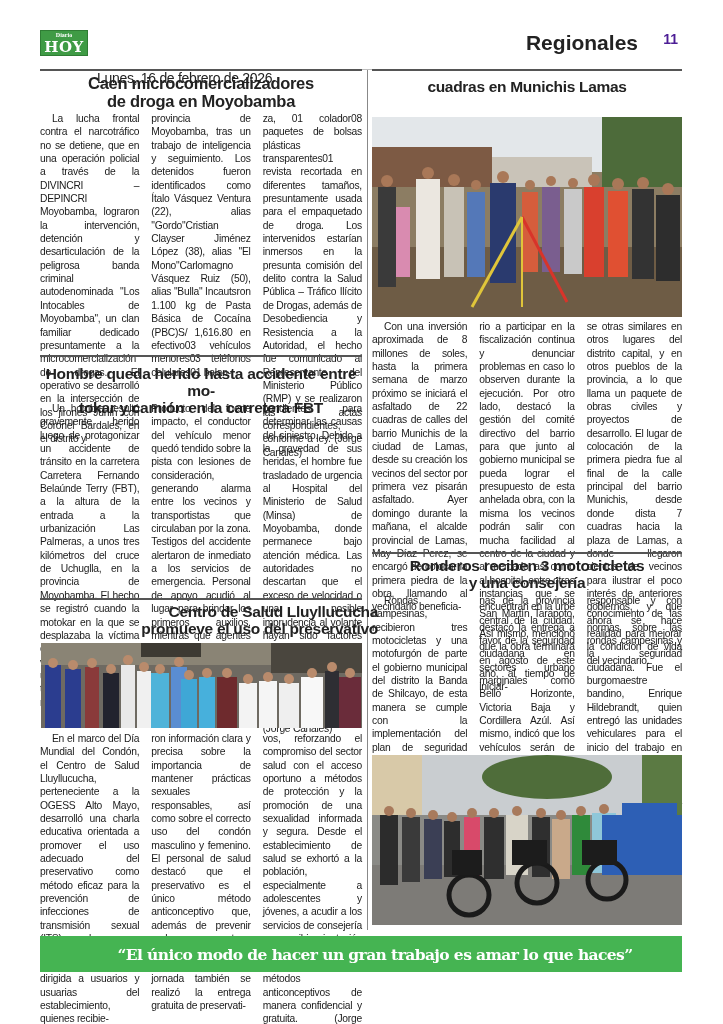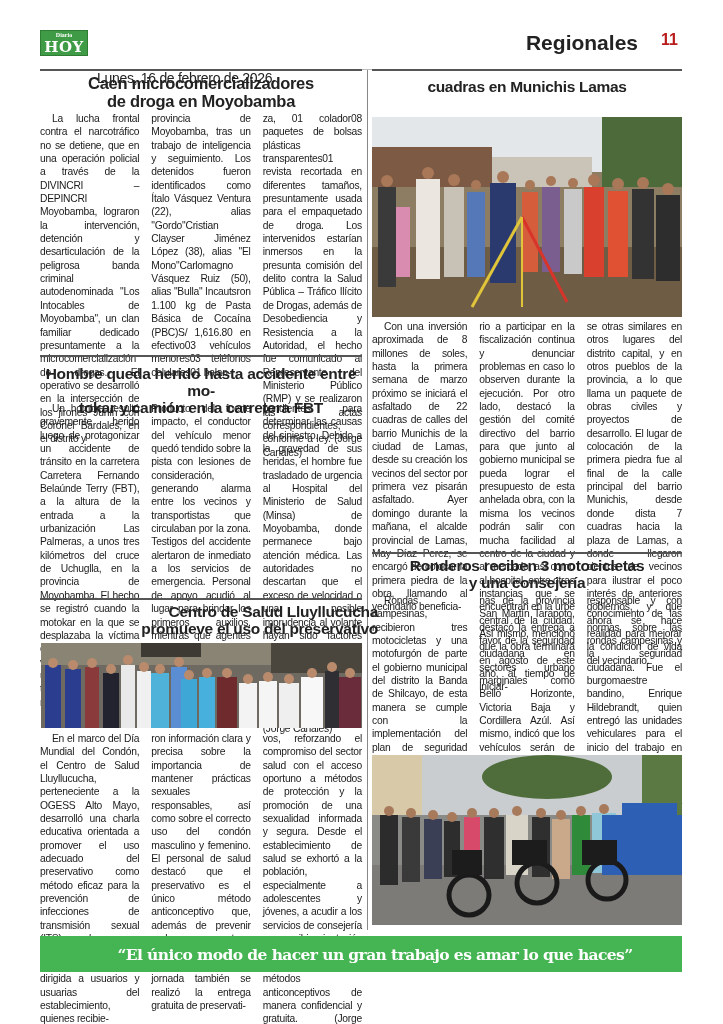--- a/index.html
+++ b/index.html
@@ -5,21 +5,21 @@
   * { box-sizing: border-box; margin: 0; padding: 0; }
   html, body { width: 723px; height: 1024px; background: #ffffff; overflow: hidden; }
   body { position: relative; font-family: "Liberation Sans", sans-serif; color: #1a1a1a; }
 
   .header { position: absolute; left: 40px; top: 28px; width: 642px; height: 40px; padding-left: 48px; }
   .logo { position: absolute; left: 0; top: 2px; width: 48px; height: 26px; background: #3f9b45; border: 1px solid #2f7d34; }
   .logo .diario { position: absolute; left: 0; width: 100%; top: 1px; text-align: center; font-family: "Liberation Serif", serif; font-weight: bold; font-size: 6px; color: #fff; }
   .logo .hoy { position: absolute; left: 0; width: 100%; top: 7px; text-align: center; font-family: "DejaVu Serif", serif; font-weight: bold; font-size: 15px; color: #fff; letter-spacing: 0.5px; }
   .date { position: absolute; left: 57px; top: 4px; font-size: 14px; color: #222; letter-spacing: -0.3px; margin-top: 38px; }
   .section { position: absolute; right: 44px; top: 3px; font-size: 21px; font-weight: bold; color: #222; }
-  .pagenum { position: absolute; right: 4px; top: 3px; font-size: 16px; font-weight: bold; color: #b91c1c; }
+  .pagenum { position: absolute; right: 4px; top: 3px; font-size: 14px; font-weight: bold; color: #4c1d95; }
   .header-rule { position: absolute; left: 40px; top: 69px; width: 642px; height: 1px; background: #bdbdbd; }
 
   .colrule { position: absolute; left: 367px; top: 70px; width: 1px; height: 860px; background: #888; }
 
   .hrule { position: absolute; height: 2px; background: #555; }
 
   .headline { position: absolute; text-align: center; font-weight: bold; color: #222; line-height: 1.1; letter-spacing: -0.3px; }
   .headline span { display: block; }
 
   .cols { position: absolute; display: flex; gap: 12px; }

